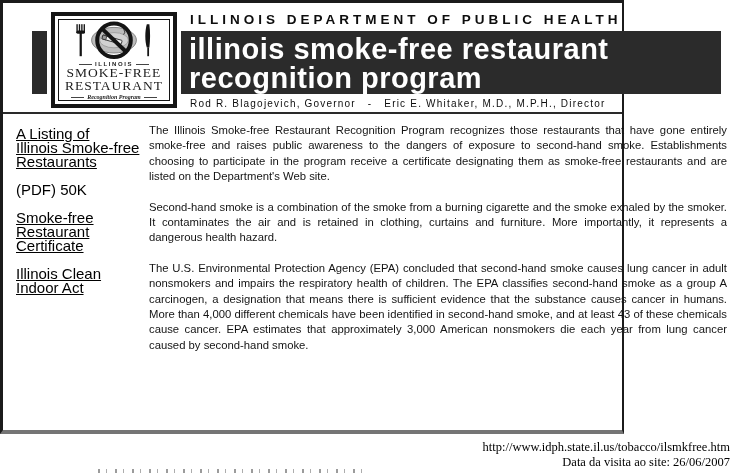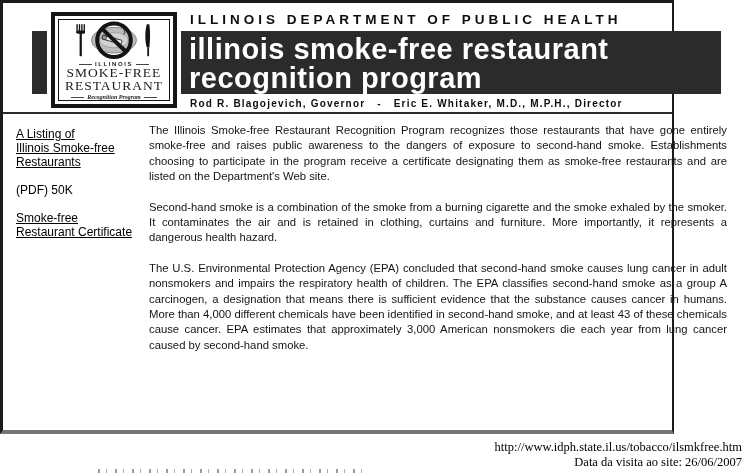--- a/index.html
+++ b/index.html
@@ -2,38 +2,38 @@
 <html><head>
 <meta charset="utf-8">
 <style>
   html,body{margin:0;padding:0;}
   body{
     width:746px;height:473px;position:relative;overflow:hidden;background:#fff;
     font-family:"Liberation Sans",sans-serif;color:#111;
   }
   
   .frame{
-    position:absolute;left:0;top:0;width:674px;height:434px;box-sizing:border-box;
+    position:absolute;left:0;top:0;width:624px;height:434px;box-sizing:border-box;
     border:3px solid #1b1b1b;border-right-width:2px;border-bottom:4px solid #757575;
     background:#fff;
   }
   .banner{
     position:absolute;left:29px;top:28px;width:689px;height:63px;background:#2b2b2b;
   }
   .dept-title{
     position:absolute;left:187px;top:9px;font-size:13.5px;font-weight:800;
     letter-spacing:4px;color:#0d0d0d;white-space:nowrap;
   }
   .big-title{
     position:absolute;left:186px;top:31px;color:#ffffff;
     font-size:29px;font-weight:800;line-height:28px;letter-spacing:0.5px;
     white-space:nowrap;transform:scaleY(1.04);transform-origin:top left;
   }
   .officials{
-    position:absolute;left:187px;top:95px;font-size:10px;font-weight:700;
+    position:absolute;left:187px;top:95px;font-size:10px;font-weight:400;
     letter-spacing:1.2px;white-space:pre;color:#0d0d0d;
   }
   .header-rule{
     position:absolute;left:0;top:109px;width:100%;height:0;border-top:2px solid #2a2a2a;
   }
   
   .logo-wrap{
     position:absolute;left:44px;top:5px;width:134px;height:104px;background:#fff;
     padding:4px;box-sizing:border-box;z-index:2;
   }
@@ -49,33 +49,33 @@
     font-family:"Liberation Serif",serif;font-size:13.5px;line-height:12.5px;
     letter-spacing:1px;color:#1c1c1c;text-align:center;
   }
   .logo-tag{
     display:flex;align-items:center;gap:3px;margin-top:2px;
     font-family:"Liberation Serif",serif;font-size:6px;font-weight:bold;font-style:italic;color:#222;
   }
   
   .sidebar{
     position:absolute;left:13px;top:124px;width:126px;
-    font-size:12px;line-height:14px;color:#000;
+    font-size:15px;line-height:14px;color:#000;
   }
   .side-item{margin-bottom:14px;}
   .side-link{text-decoration:underline;white-space:pre-line;cursor:pointer;color:#000;display:block;}
   .side-meta{white-space:pre-line;}
   .content{
     position:absolute;left:146px;top:120px;width:589px;
     font-size:11.3px;line-height:15.4px;text-align:justify;color:#141414;
   }
   .content p{margin:0 11px 15px 0;}
   
   .footer{
-    position:absolute;right:4px;top:440px;text-align:right;
+    position:absolute;right:16px;top:440px;text-align:right;
     font-family:"Liberation Serif",serif;font-size:12.5px;line-height:14.5px;color:#000;margin-left:28px;
   }
   .clip-frag{
     position:absolute;left:98px;top:469px;width:265px;height:4px;overflow:hidden;opacity:0.55;
     background:repeating-linear-gradient(90deg,#4a4a4a 0 2px,transparent 2px 8px,#6a6a6a 8px 9px,transparent 9px 17px);
   }
 </style>
 </head>
 <body>
 
@@ -149,20 +149,25 @@
       <span class="side-meta"></span>
     </div>
     <div class="side-item">
       <span class="side-meta">(PDF) 50K</span>
     </div>
     <div class="side-item">
       <span class="side-link">Smoke-free
 Restaurant Certificate</span>
       <span class="side-meta"></span>
     </div>
+    <div class="side-item">
+      <span class="side-link">Illinois Clean
+Indoor Act</span>
+      <span class="side-meta"></span>
+    </div>
   </div>
 
   <div class="content">
     <p>The Illinois Smoke-free Restaurant Recognition Program recognizes those restaurants that have gone entirely smoke-free and raises public awareness to the dangers of exposure to second-hand smoke. Establishments choosing to participate in the program receive a certificate designating them as smoke-free restaurants and are listed on the Department's Web site.</p>
     <p>Second-hand smoke is a combination of the smoke from a burning cigarette and the smoke exhaled by the smoker. It contaminates the air and is retained in clothing, curtains and furniture. More importantly, it represents a dangerous health hazard.</p>
     <p>The U.S. Environmental Protection Agency (EPA) concluded that second-hand smoke causes lung cancer in adult nonsmokers and impairs the respiratory health of children. The EPA classifies second-hand smoke as a group A carcinogen, a designation that means there is sufficient evidence that the substance causes cancer in humans. More than 4,000 different chemicals have been identified in second-hand smoke, and at least 43 of these chemicals cause cancer. EPA estimates that approximately 3,000 American nonsmokers die each year from lung cancer caused by second-hand smoke.</p>
   </div>
 
 </div>
 

